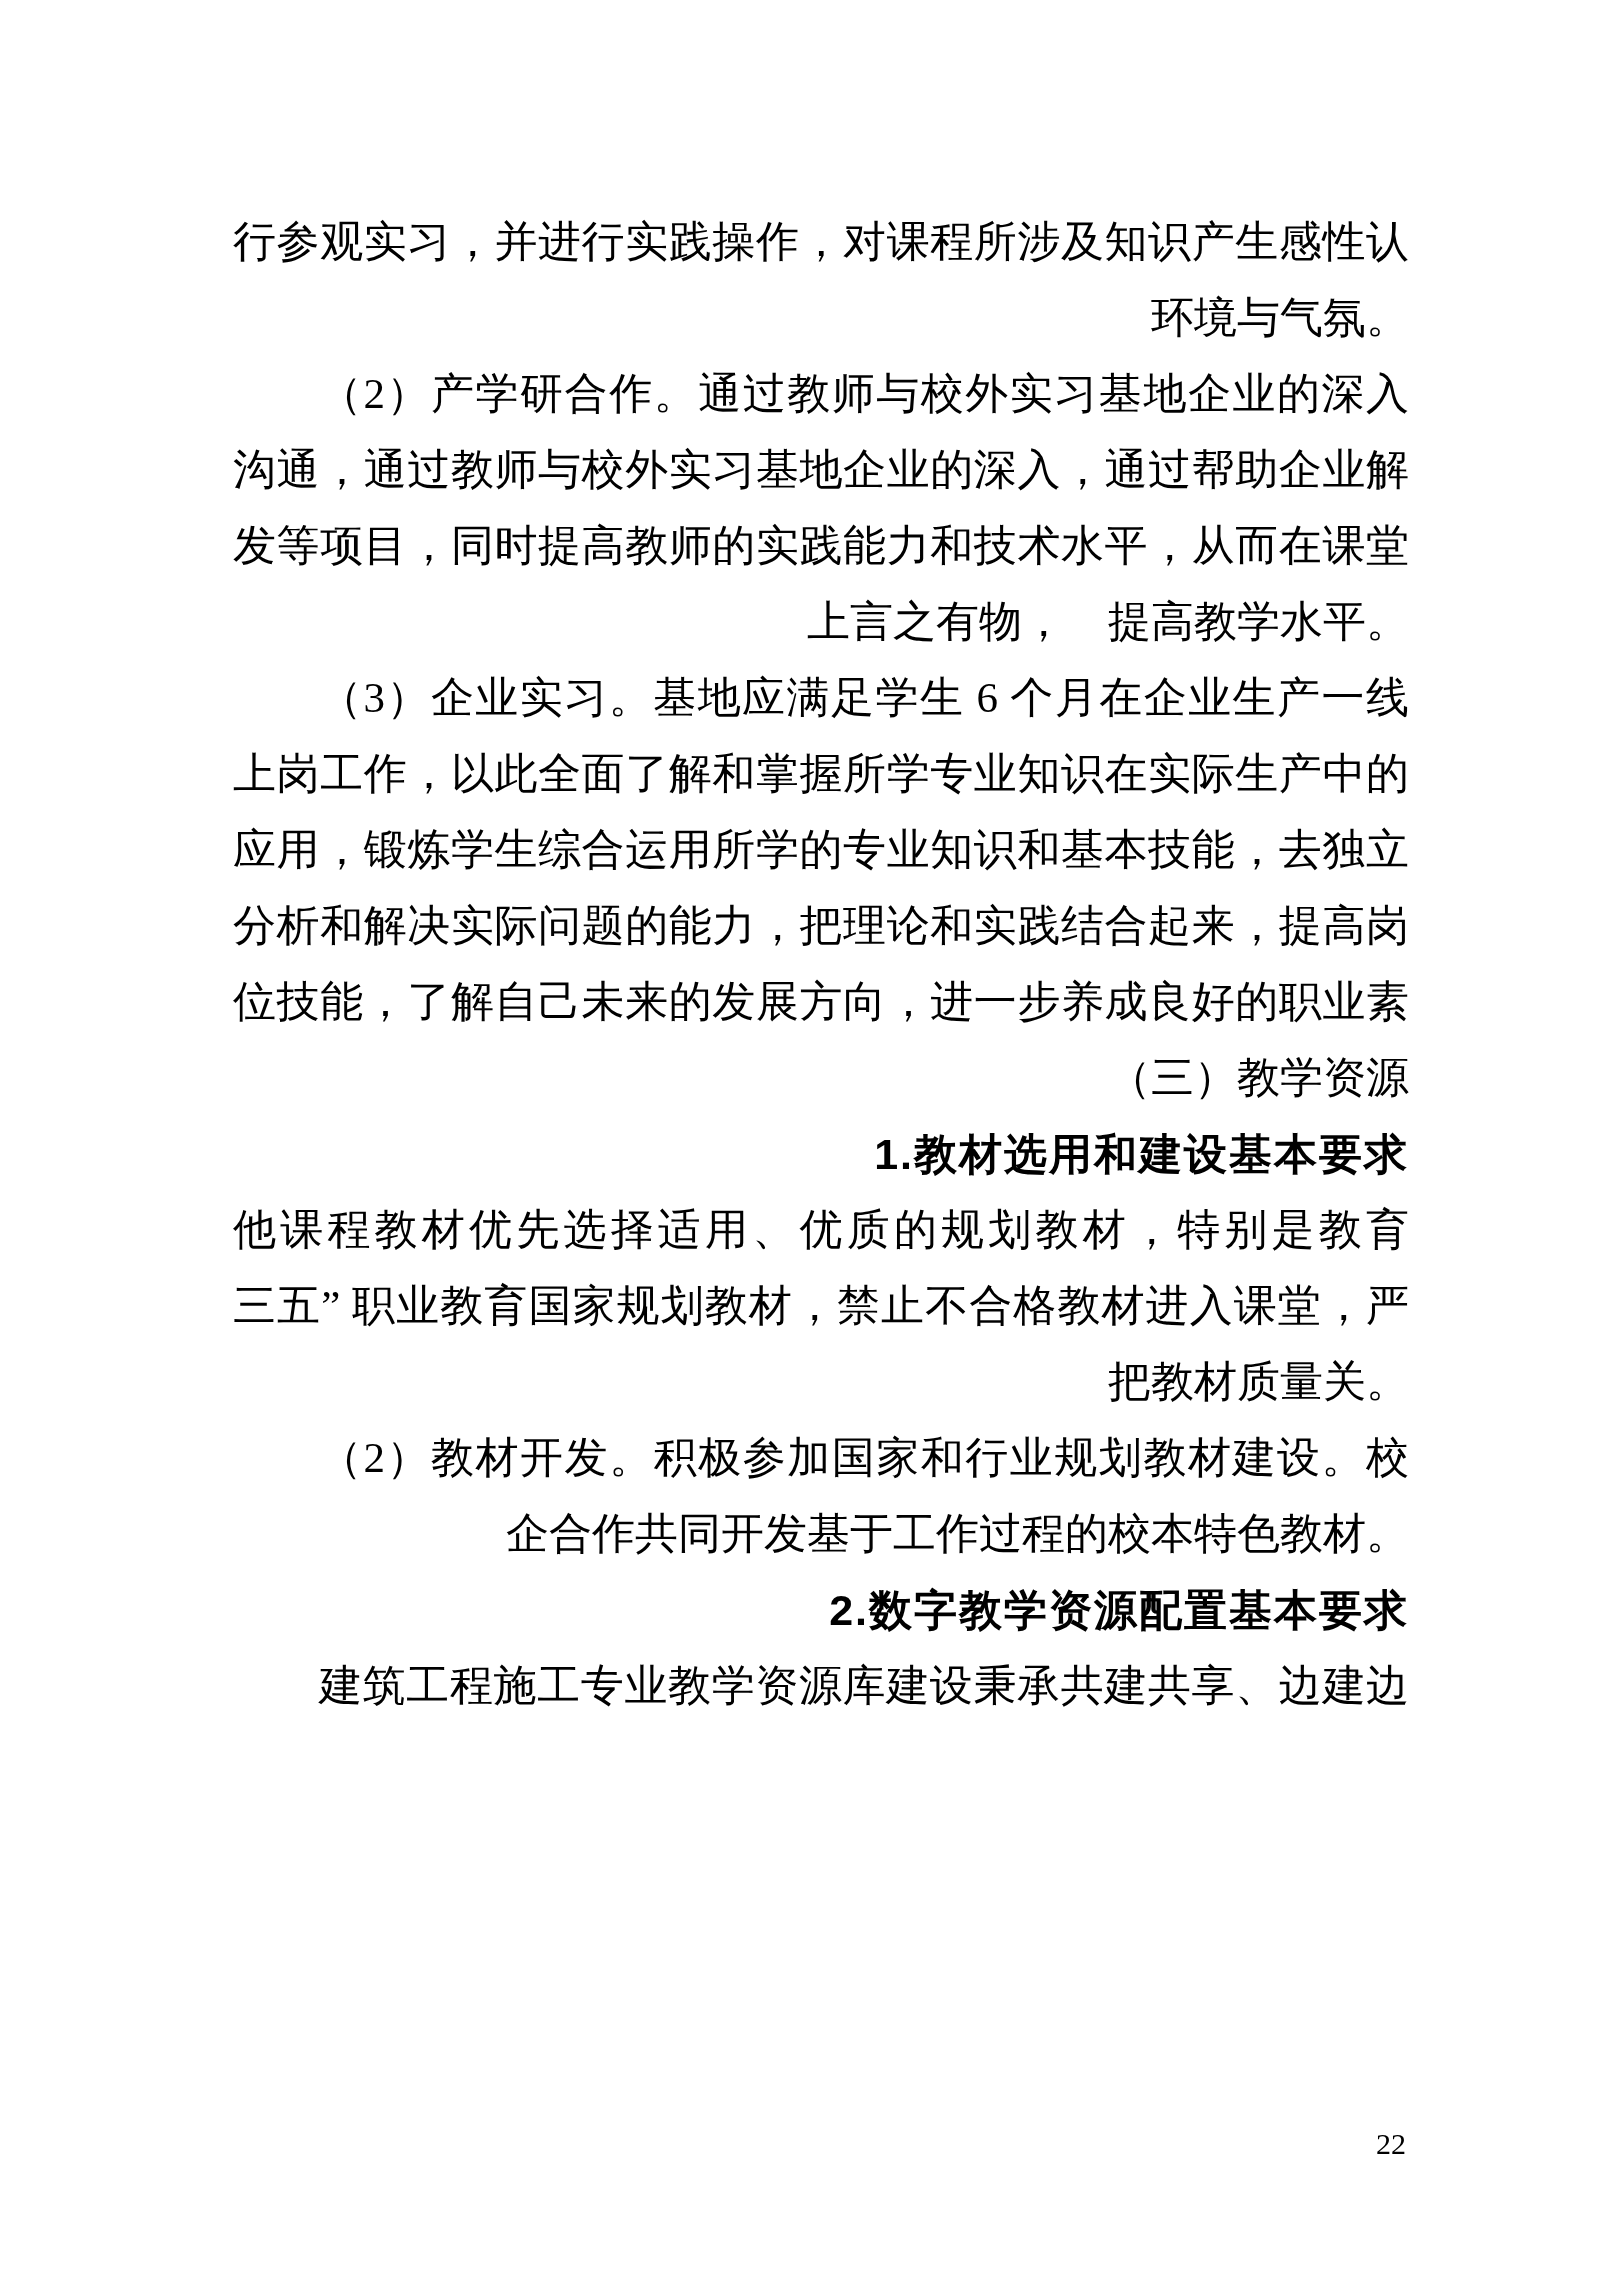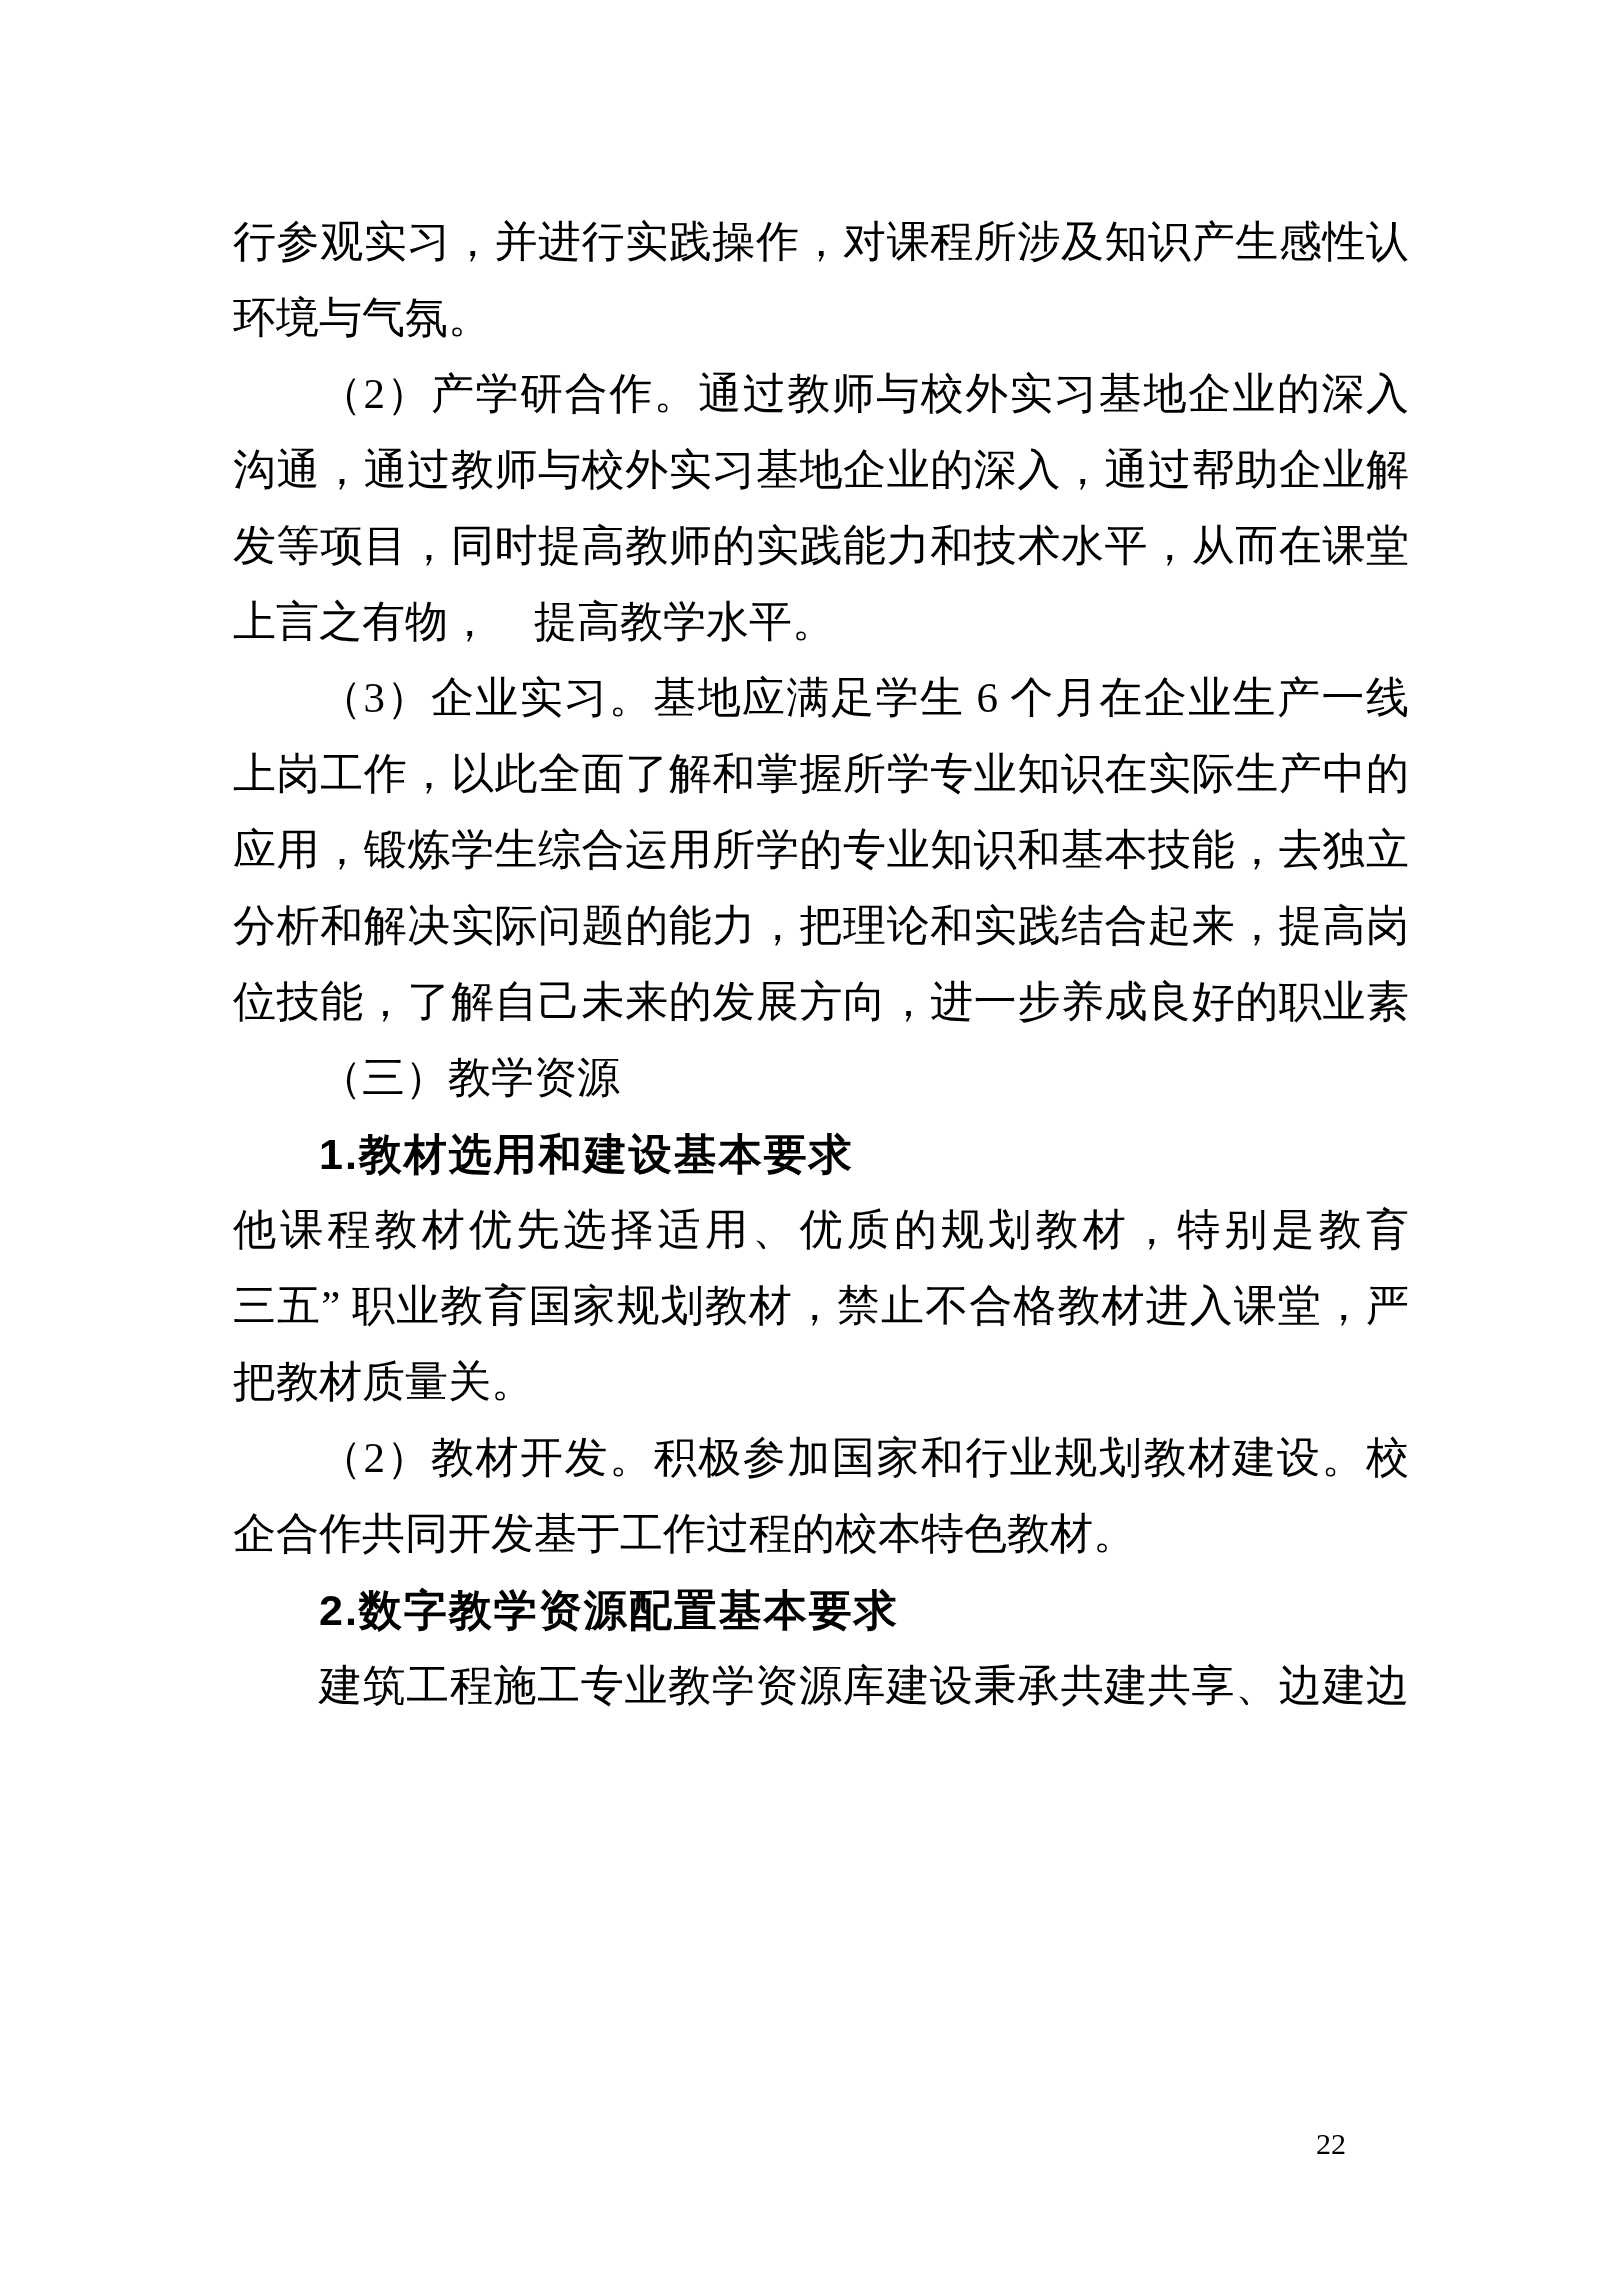--- a/index.html
+++ b/index.html
@@ -21,41 +21,41 @@
     position: absolute;
     left: 233px;
     top: 204px;
     width: 1176px;
     font-size: 43px;
     line-height: 76px;
   }
   .line {
     height: 76px;
     white-space: nowrap;
-    text-align: left;
+    text-align: right;
   }
   .line.just {
     white-space: normal;
     text-align: justify;
     text-align-last: justify;
     text-justify: inter-character;
     overflow: hidden;
   }
   .line.ind {
     text-indent: 86px;
   }
   .line.bold {
     font-weight: 700;
     font-family: "Liberation Sans", "DejaVu Sans", sans-serif;
     letter-spacing: 2px;
   }
   .page-number {
     position: absolute;
     top: 2127px;
-    left: 1316px;
+    left: 1376px;
     font-size: 30px;
     line-height: 33px;
     font-family: "Liberation Serif", "DejaVu Serif", serif;
     color: #000000;
   }
 </style>
 </head>
 <body>
 
 <div class="page">

